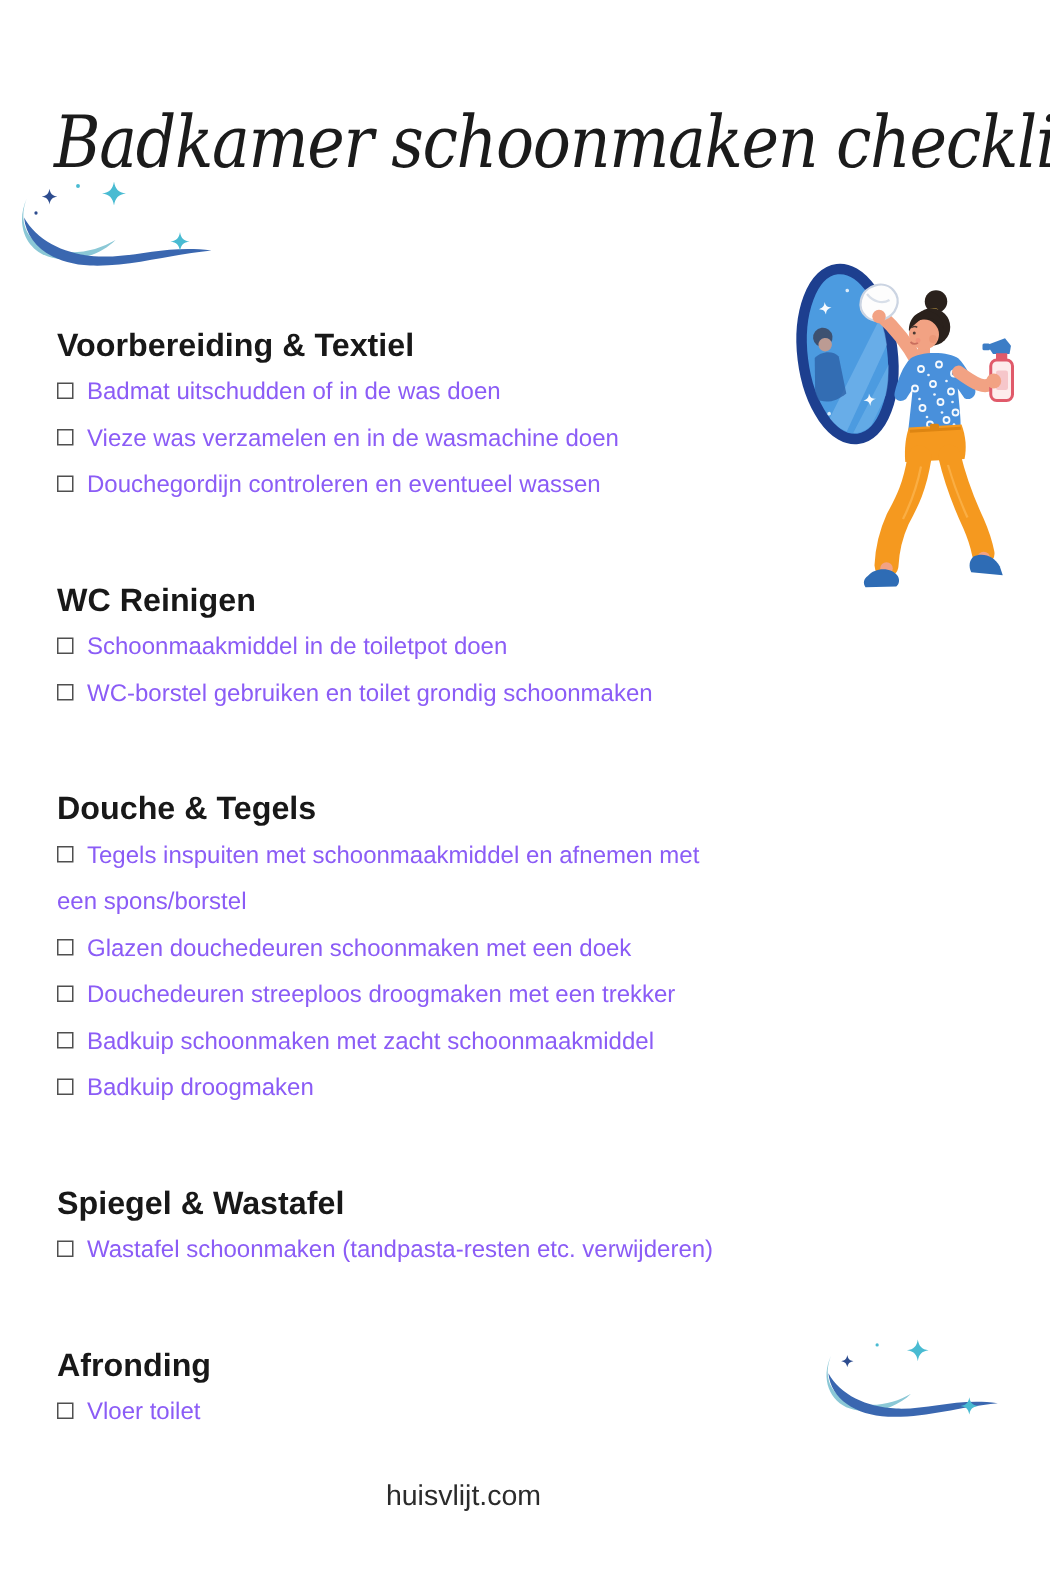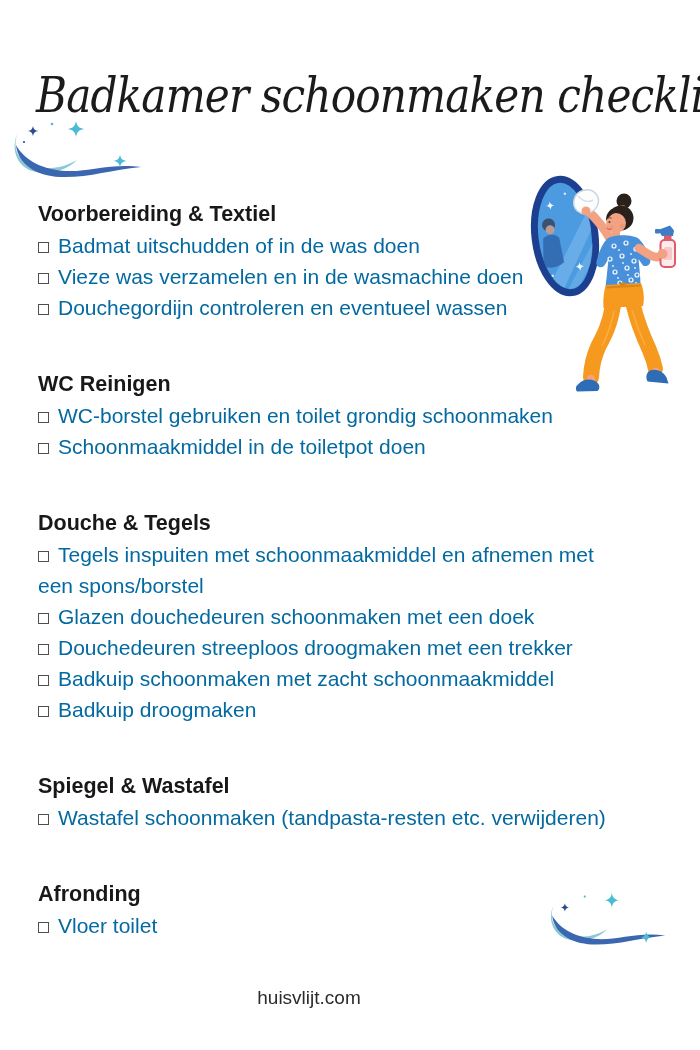--- a/index.html
+++ b/index.html
@@ -9,27 +9,27 @@
   }
   .title {
     position:absolute; left:36px; top:64px; width:700px;
     font-family:"DejaVu Serif", serif; font-style:italic; font-weight:500;
     font-size:48px; line-height:1.3; color:#1b1b1b; white-space:nowrap;
     transform:scaleX(.88); transform-origin:left top; letter-spacing:-1px;
   }
   .swoosh-top { position:absolute; left:8px; top:120px; }
   .swoosh-bottom { position:absolute; left:545px; top:886px; }
   .illustration { position:absolute; left:512px; top:166px; }
-  .content { position:absolute; left:38px; top:199px; width:640px; }
+  .content { position:absolute; left:38px; top:215px; width:640px; }
   .section { margin:0; }
   .section + .section { margin-top:46px; }
   .section-title {
     margin:0; font-size:21.5px; font-weight:bold; line-height:31px; color:#181818;
   }
-  .item { font-size:21px; line-height:31px; color:#0369a1; }
+  .item { font-size:16px; line-height:31px; color:#8b5cf6; }
   .checkbox {
     display:inline-block; width:11px; height:11px; border:1.5px solid #4f4f4f;
     margin-right:9px; background:#fff; box-sizing:border-box;
   }
   .item-text { white-space:pre-wrap; }
   .footer {
     position:absolute; left:0; top:985px; width:618px; text-align:center;
     font-size:19px; line-height:26px; color:#2b2b2b;
   }
   .footer a { color:#2b2b2b; text-decoration:none; }
@@ -150,22 +150,22 @@
 
     <section class="section">
       <h2 class="section-title">Voorbereiding &amp; Textiel</h2>
       <div class="item"><span class="checkbox"></span><span class="item-text">Badmat uitschudden of in de was doen</span></div>
       <div class="item"><span class="checkbox"></span><span class="item-text">Vieze was verzamelen en in de wasmachine doen</span></div>
       <div class="item"><span class="checkbox"></span><span class="item-text">Douchegordijn controleren en eventueel wassen</span></div>
     </section>
 
     <section class="section">
       <h2 class="section-title">WC Reinigen</h2>
+      <div class="item"><span class="checkbox"></span><span class="item-text">Schoonmaakmiddel in de toiletpot doen</span></div>
       <div class="item"><span class="checkbox"></span><span class="item-text">WC-borstel gebruiken en toilet grondig schoonmaken</span></div>
-      <div class="item"><span class="checkbox"></span><span class="item-text">Schoonmaakmiddel in de toiletpot doen</span></div>
     </section>
 
     <section class="section">
       <h2 class="section-title">Douche &amp; Tegels</h2>
       <div class="item"><span class="checkbox"></span><span class="item-text">Tegels inspuiten met schoonmaakmiddel en afnemen met
 een spons/borstel</span></div>
       <div class="item"><span class="checkbox"></span><span class="item-text">Glazen douchedeuren schoonmaken met een doek</span></div>
       <div class="item"><span class="checkbox"></span><span class="item-text">Douchedeuren streeploos droogmaken met een trekker</span></div>
       <div class="item"><span class="checkbox"></span><span class="item-text">Badkuip schoonmaken met zacht schoonmaakmiddel</span></div>
       <div class="item"><span class="checkbox"></span><span class="item-text">Badkuip droogmaken</span></div>

